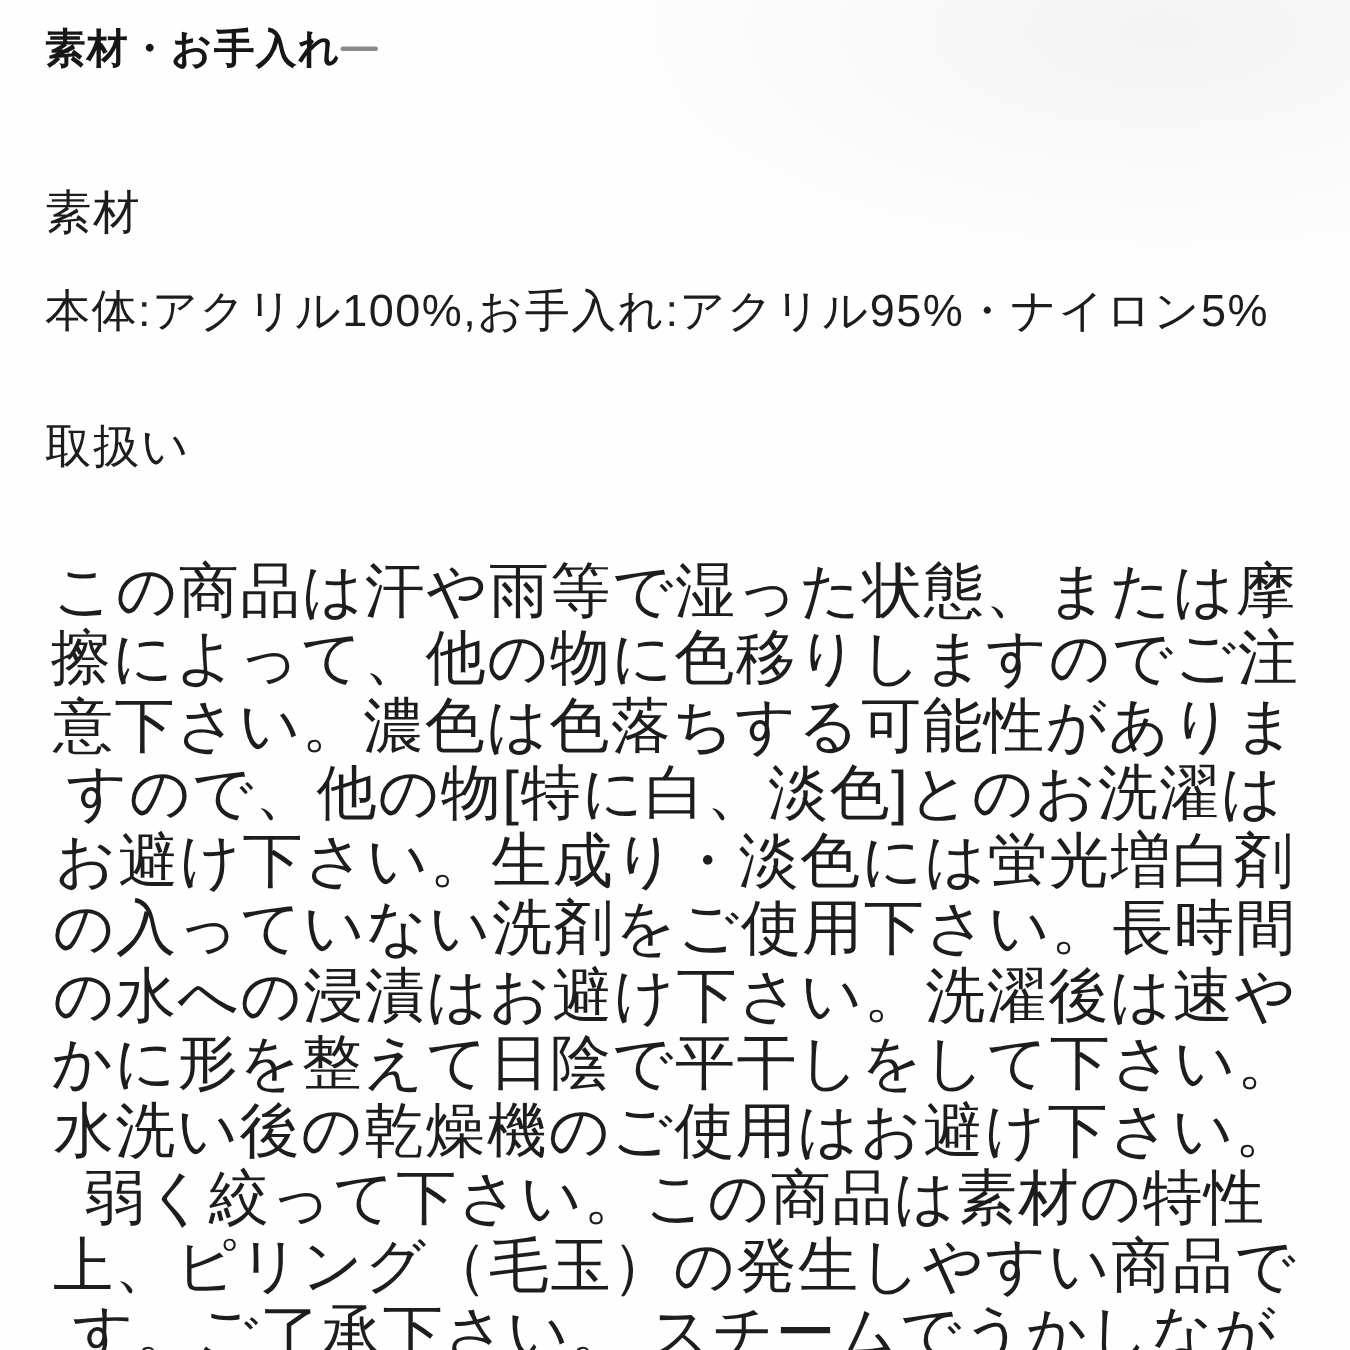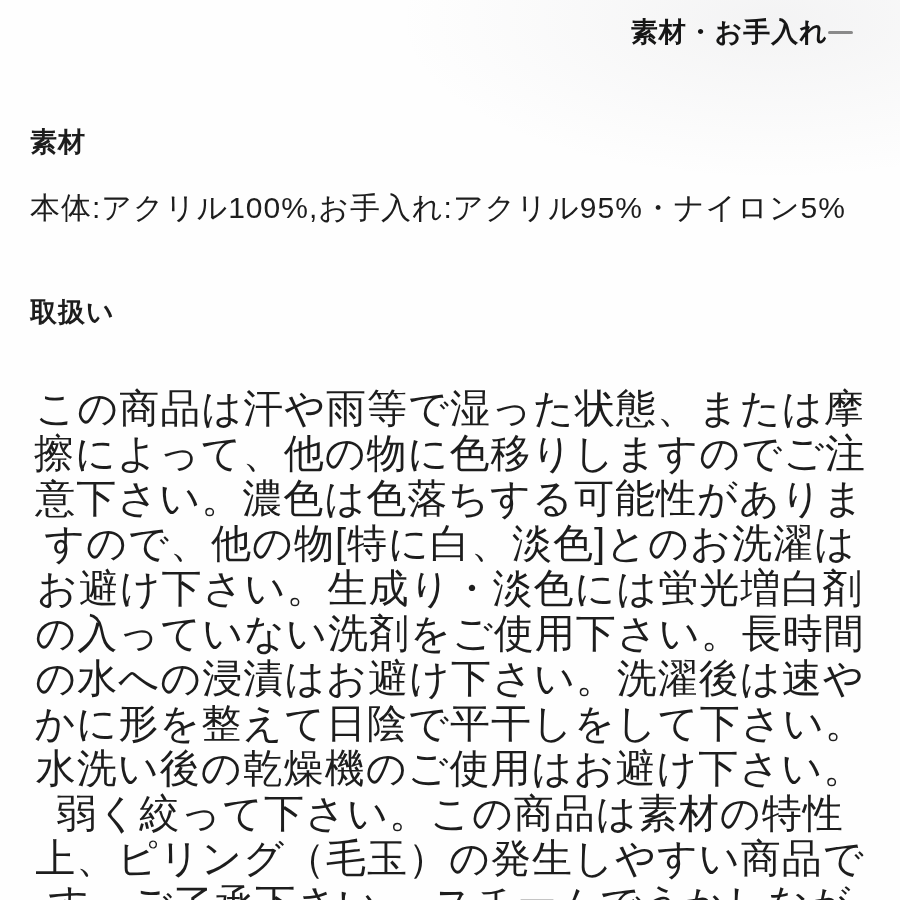--- a/index.html
+++ b/index.html
@@ -13,21 +13,21 @@
     background-image: radial-gradient(ellipse 520px 220px at 86% 20px, rgba(150,150,156,0.10), rgba(255,255,255,0) 72%);
     font-family: "Liberation Sans", sans-serif;
     color: #1d1d1d;
     overflow: hidden;
   }
   .panel {
     padding: 0 30px;
   }
   .accordion-header {
     display: flex;
-    justify-content: flex-end;
+    justify-content: flex-start;
     align-items: center;
     padding-top: 14px;
     cursor: pointer;
   }
   .accordion-header h2 {
     margin: 0;
     font-size: 27px;
     line-height: 36px;
     font-weight: 700;
     letter-spacing: 1px;
@@ -37,30 +37,30 @@
     display: block;
     width: 25px;
     height: 3px;
     border-radius: 1.5px;
     background: #8a8a8a;
     margin-right: 17px;
     flex: 0 0 auto;
   }
   h3.sec-heading {
     margin: 0;
-    font-size: 27px;
+    font-size: 31px;
     line-height: 40px;
-    font-weight: 700;
+    font-weight: 400;
     letter-spacing: 1px;
   }
   h3.sec-heading.first {
     margin-top: 72px;
   }
   h3.sec-heading.second {
-    margin-top: 64px;
+    margin-top: 50px;
   }
   p.sec-value {
     margin: 26px 0 0;
     font-size: 30px;
     line-height: 40px;
     letter-spacing: 1px;
   }
   p.care-note {
     margin: 54px 0 0;
     font-size: 40px;

